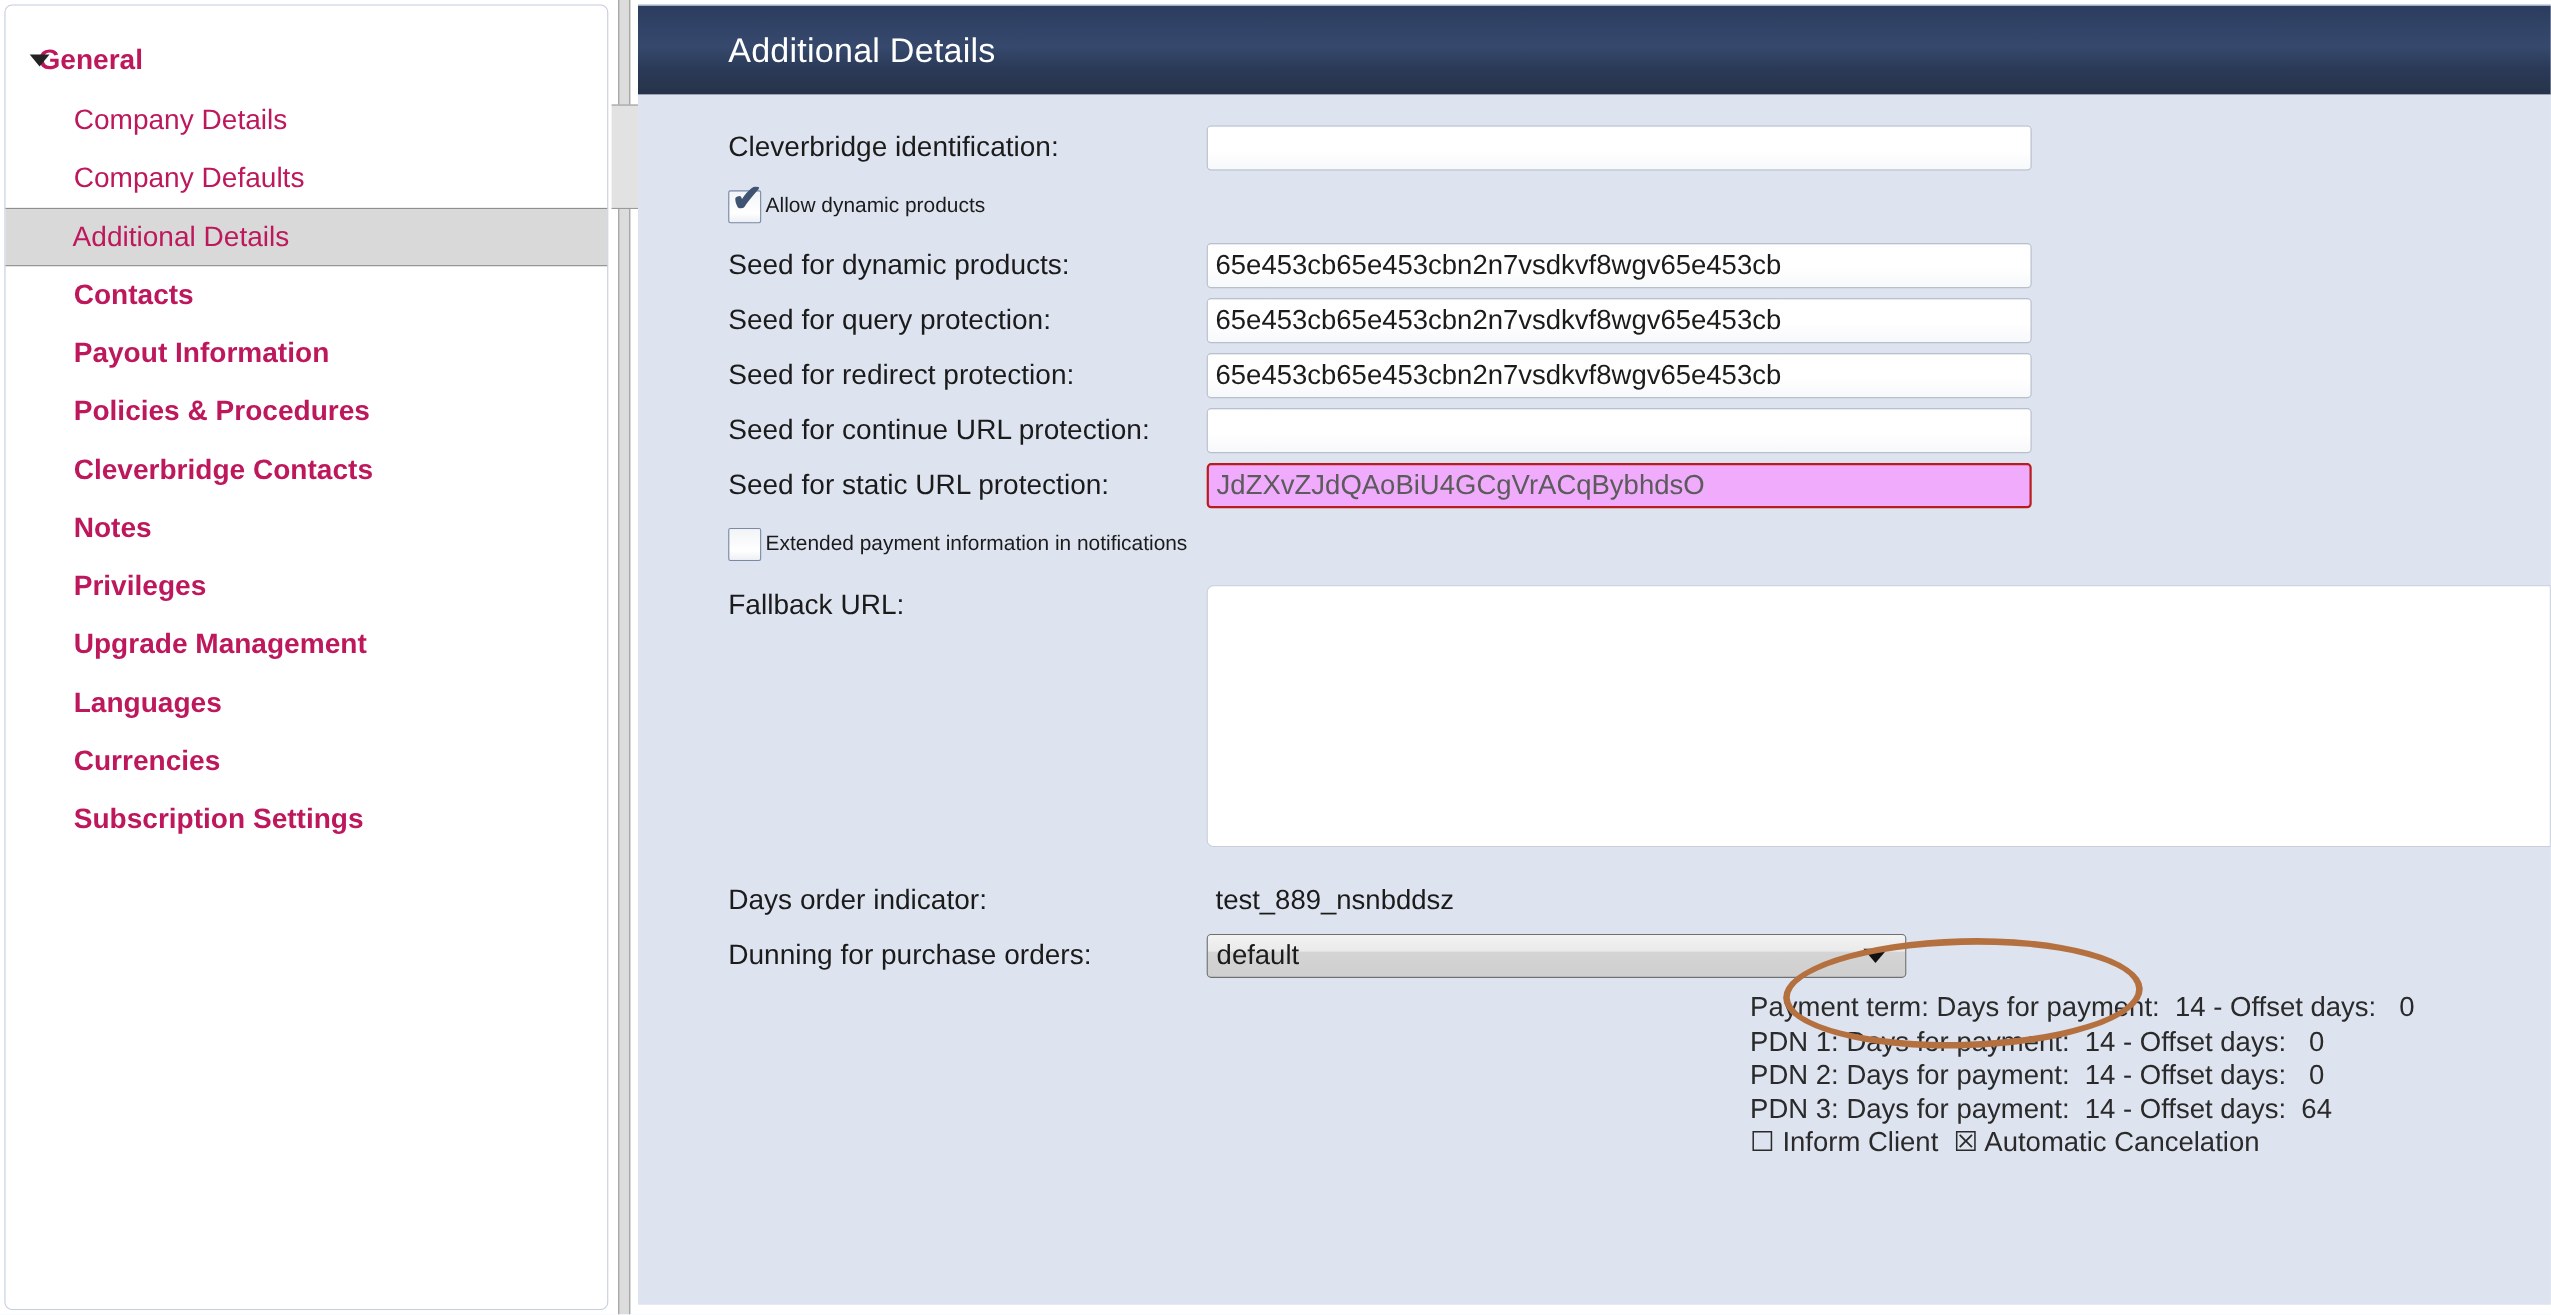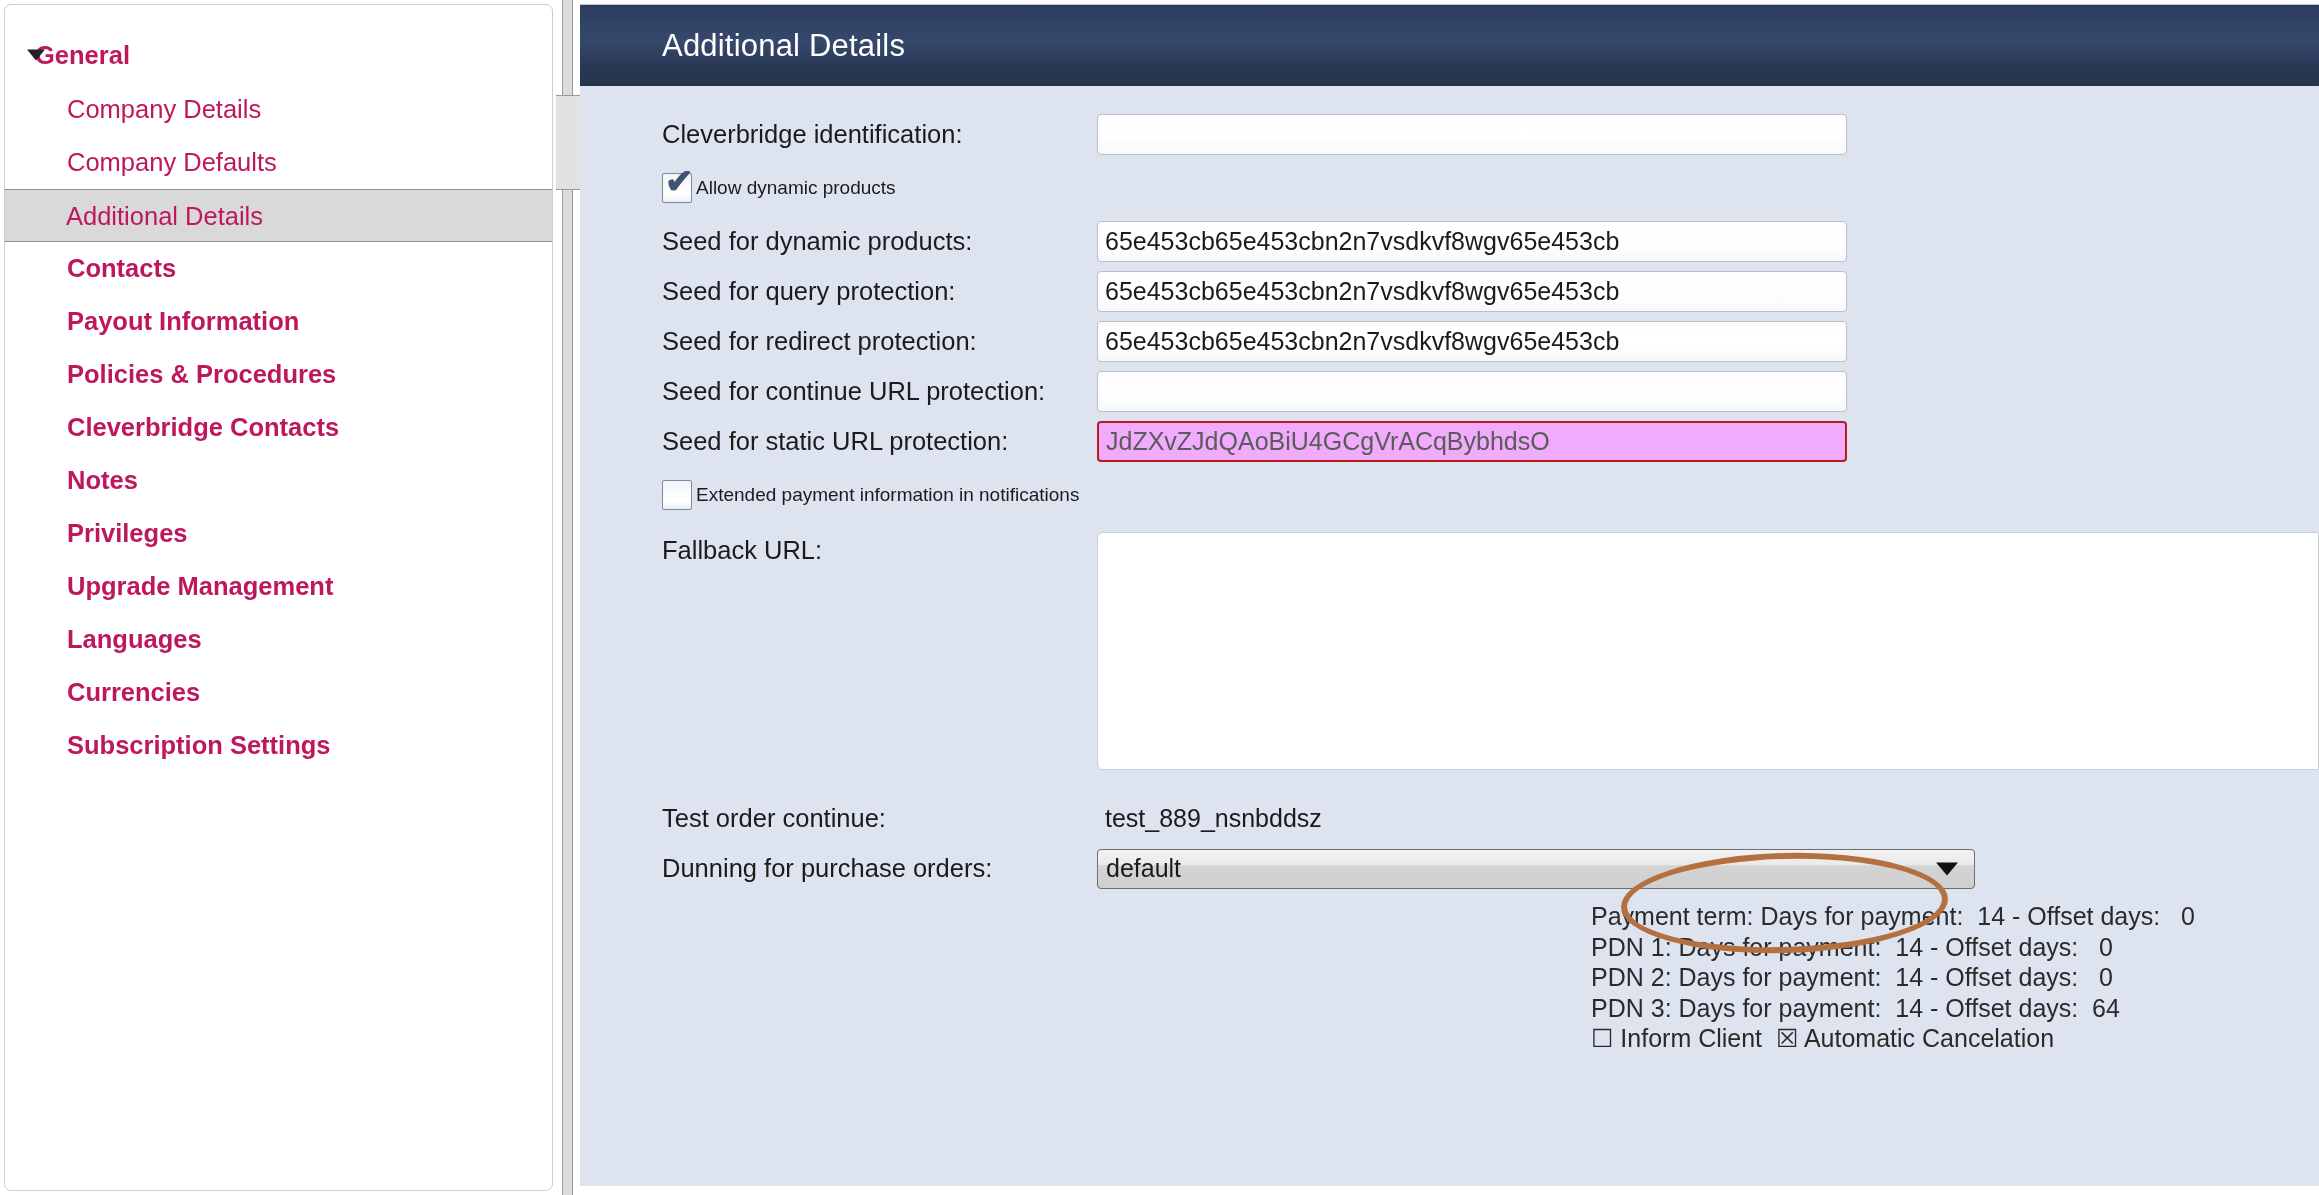--- a/index.html
+++ b/index.html
@@ -272,21 +272,21 @@
     font-size: 25px;
     color: #1b1b1b;
     padding-left: 8px;
     white-space: nowrap;
     text-align: right;
   }
 
   
   .sel {
     position: relative;
-    width: 878px;
+    width: 636px;
     height: 40px;
     box-sizing: border-box;
     border: 1px solid #6f6f6f;
     border-radius: 4px;
     background: linear-gradient(to bottom, #f3f3f3 0%, #eaeaea 38%, #d4d4d4 42%, #cfcfcf 100%);
     display: flex;
     align-items: center;
     cursor: default;
   }
   .sel-text {
@@ -491,21 +491,21 @@
         <div class="spacer-8"></div>
 
         <div class="ta-row">
           <div class="ta-label">Fallback URL:</div>
           <textarea class="ta" autofocus="" style=""></textarea>
         </div>
 
         <div style="height:28px"></div>
 
         <div class="row">
-          <div class="row-label">Test order continue:</div>
+          <div class="row-label">Days order indicator:</div>
           <div class="ro-value">test_889_nsnbddsz</div>
         </div>
 
         <div class="spacer-sm"></div>
 
         <div class="row">
           <div class="row-label">Dunning for purchase orders:</div>
           <div class="field-wrap">
             <div class="sel">
               <span class="sel-text">default</span>

